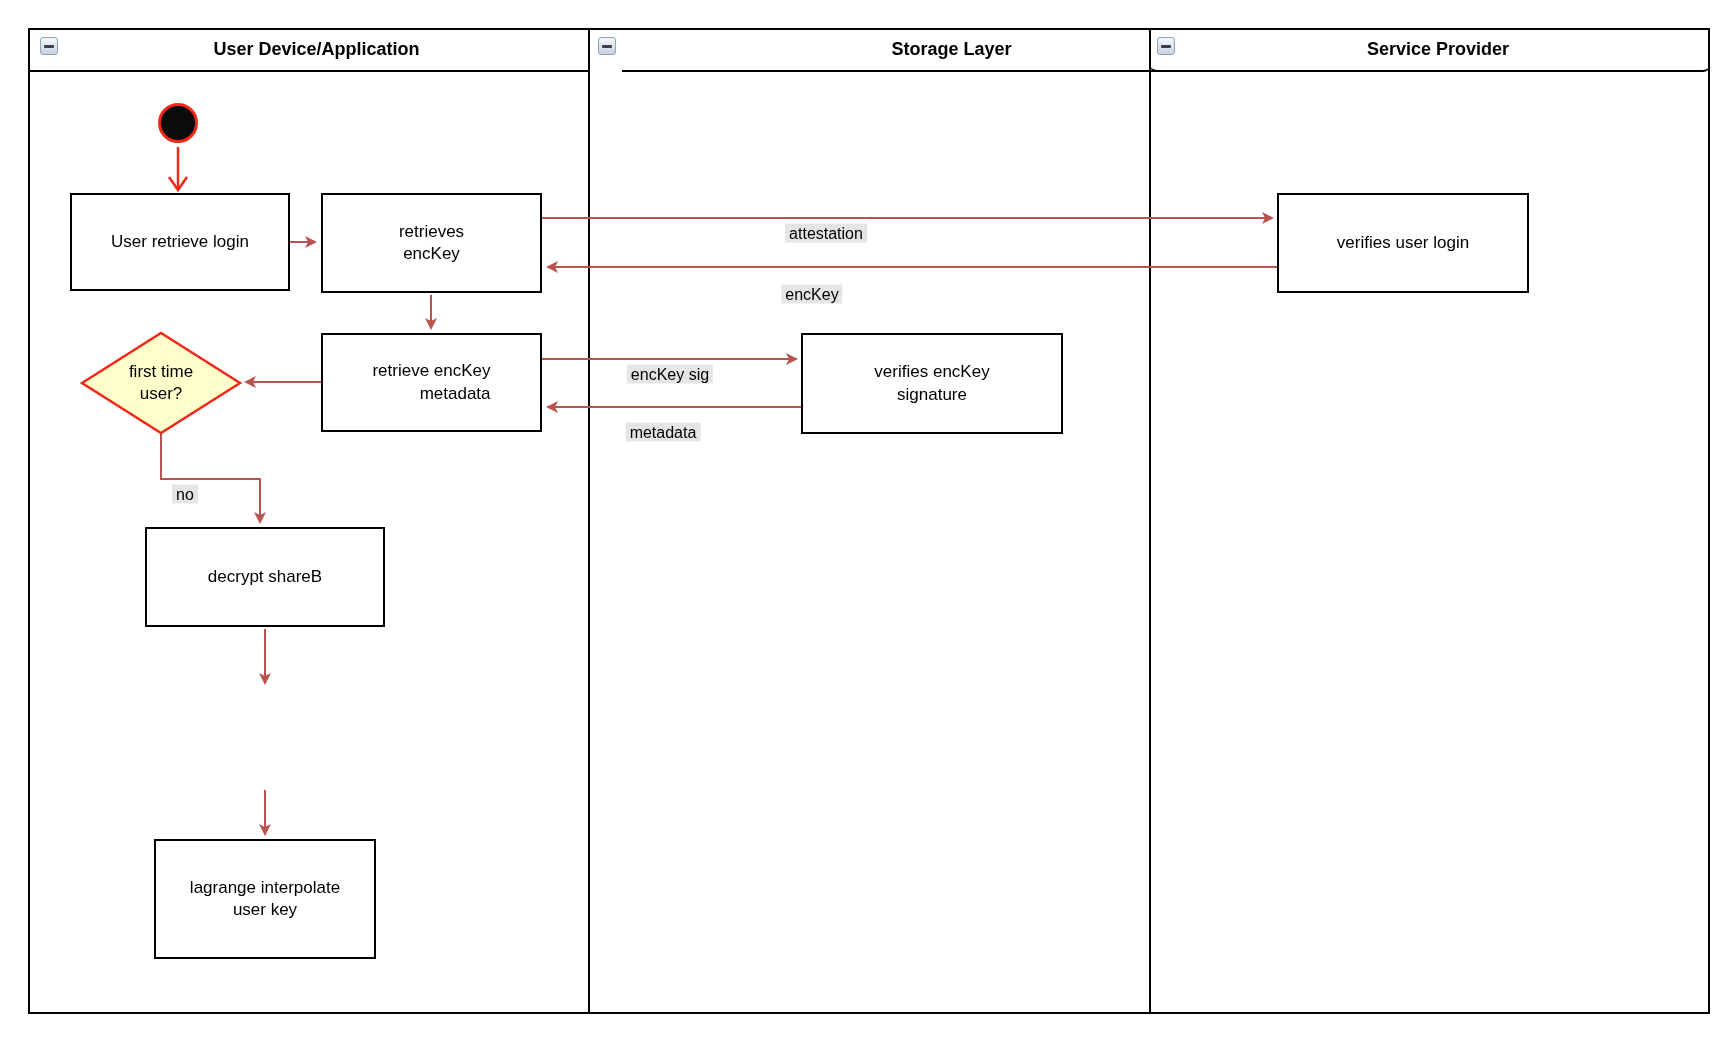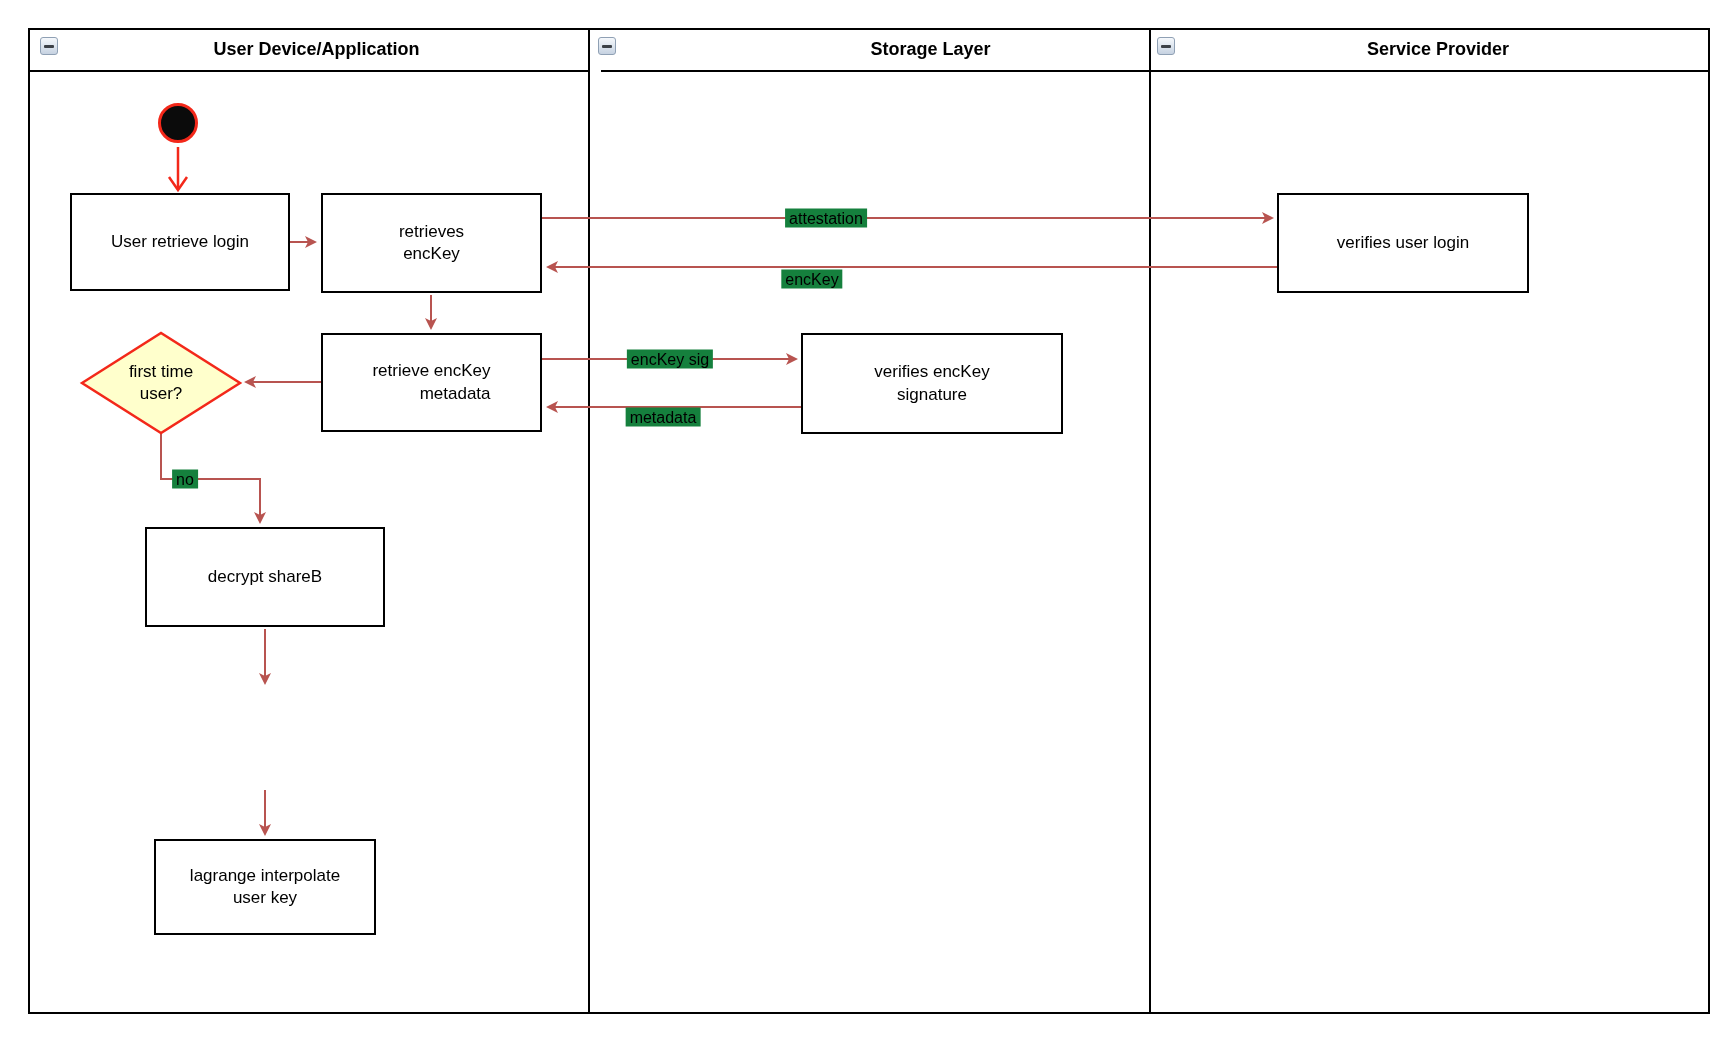--- a/index.html
+++ b/index.html
@@ -87,44 +87,45 @@
     display: flex; align-items: center; justify-content: center;
     text-align: center;
     font-size: 17px;
     line-height: 1.3;
     white-space: pre-line;
     z-index: 4;
   }
   .edge-label {
     position: absolute;
     transform: translate(-50%, -50%);
-    background: #15803d;
+    background: #e5e5e5;
     padding: 0 4px;
     font-size: 16px;
     line-height: 19px;
     white-space: nowrap;
     z-index: 4;
+    margin-top: 15px;
   }
 </style>
 </head>
 <body>
 
 <div id="canvas">
 
   <div class="frame"></div>
   <div class="lane-divider" style="left:588px;"></div>
   <div class="lane-divider" style="left:1149px;"></div>
 
   <div class="lane-header" style="left:28px; width:561px;">
     <span>User Device/Application</span>
   </div>
-  <div class="lane-header" style="left:601px; width:643px;">
+  <div class="lane-header" style="left:622px; width:643px;">
     <span>Storage Layer</span>
   </div>
-  <div class="lane-header" style="left:1150px; width:560px;">
+  <div class="lane-header" style="left:1150px; width:560px;border-radius:7px;">
     <span>Service Provider</span>
   </div>
 
   <div class="collapse-btn" style="left:40px; top:37px;">
     <span class="minus-glyph"></span>
   </div>
   <div class="collapse-btn" style="left:598px; top:37px;">
     <span class="minus-glyph"></span>
   </div>
   <div class="collapse-btn" style="left:1157px; top:37px;">
@@ -164,21 +165,21 @@
     <span>retrieves
 encKey</span>
   </div>
   <div class="node" style="left:321px; top:333px; width:221px; height:99px;text-align:right;">
     <span>retrieve encKey
 metadata</span>
   </div>
   <div class="node" style="left:145px; top:527px; width:240px; height:100px;">
     <span>decrypt shareB</span>
   </div>
-  <div class="node" style="left:154px; top:839px; width:222px; height:96px;">
+  <div class="node" style="left:154px; top:839px; width:222px; height:120px;">
     <span>lagrange interpolate
 user key</span>
   </div>
   <div class="node" style="left:801px; top:333px; width:262px; height:101px;">
     <span>verifies encKey
 signature</span>
   </div>
   <div class="node" style="left:1277px; top:193px; width:252px; height:100px;">
     <span>verifies user login</span>
   </div>

